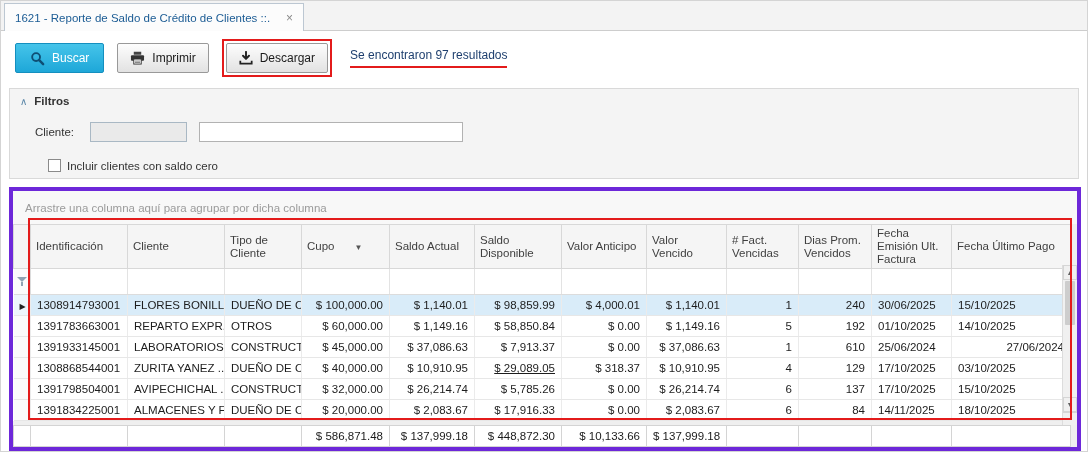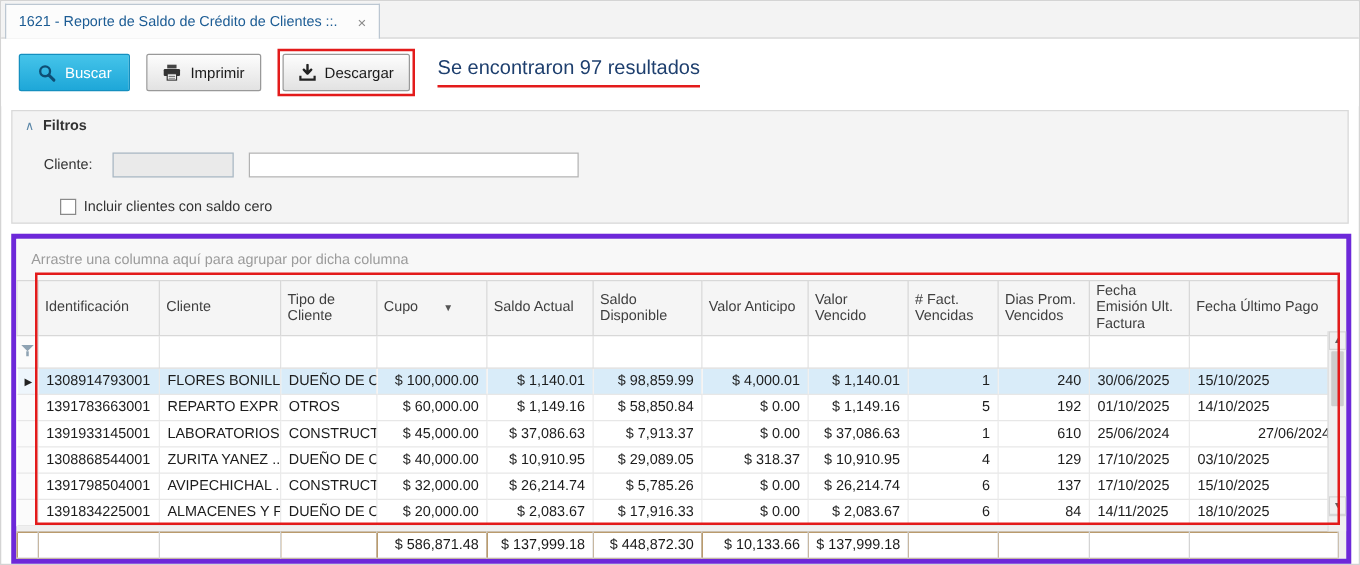--- a/index.html
+++ b/index.html
@@ -11,21 +11,21 @@
   .tabbar{height:30px;background:#f3f3f3;border-bottom:1px solid #cdcdcd;display:flex;align-items:flex-end;padding-left:3px}
   .tab{height:28px;background:#fcfcfc;border:1px solid #bcc7d2;border-bottom:none;display:flex;align-items:center;padding:0 10px;font-size:11.5px;color:#1c5c94;position:relative;top:1px}
   .tab-close{margin-left:16px;color:#8a8a8a;font-size:12px;cursor:pointer}
 
   
   .toolbar{height:54px;display:flex;align-items:center;padding-left:14px;background:#fff}
   .btn{display:inline-flex;align-items:center;gap:7px;height:30px;padding:0 12px;border:1px solid #999;border-radius:2px;background:linear-gradient(#fdfdfd,#e2e2e2);font-size:12px;color:#1a1a1a;font-family:inherit;cursor:pointer}
   .btn-buscar{background:linear-gradient(#45c4ea,#1ea7d8);border-color:#148fbf;color:#fff;margin-right:13px;padding:0 14px}
   .btn-imprimir{margin-right:13px}
   .annot-box{display:inline-flex;border:2px solid #e31b1b;padding:2px;margin-right:14px}
-  .results{margin-left:4px;color:#1e3f6e;font-size:16px;border-bottom:2px solid #e31b1b;padding-bottom:4px}
+  .results{margin-left:4px;color:#1e3f6e;font-size:12px;border-bottom:2px solid #e31b1b;padding-bottom:4px}
 
   
   .filters{margin:3px 8px 0 8px;height:91px;background:#f4f4f4;border:1px solid #d9d9d9;overflow:hidden}
   .filters-head{display:flex;align-items:center;gap:7px;padding:6px 10px;cursor:pointer}
   .collapse{color:#5b87a8;font-size:10px}
   .filters-title{font-weight:bold;color:#333}
   .cliente-row{display:flex;align-items:center;margin:9px 0 0 25px}
   .cliente-label{color:#333;width:46px}
   .inp1{width:97px;height:20px;background:#eaeaea;border:1px solid #a9b8c4;margin-left:9px;font-family:inherit;font-size:11.5px;padding:0 4px}
   .inp2{width:264px;height:20px;background:#fff;border:1px solid #b2b2b2;margin-left:12px;font-family:inherit;font-size:11.5px;padding:0 4px}
@@ -43,21 +43,21 @@
   .frow td{height:26px;background:#fff;border-right:1px solid #e3e3e3;border-bottom:1px solid #dcdcdc}
   td.indc{background:#fbfbfb;border-right:1px solid #dcdcdc;text-align:center;vertical-align:middle}
   .funnel{display:inline-block;line-height:0}
   .ftop{display:block;width:0;height:0;border-left:5px solid transparent;border-right:5px solid transparent;border-top:5px solid #8fa3b3}
   .fstem{display:block;width:2px;height:4px;background:#8fa3b3;margin:0 auto}
   tbody.gbody td{height:21px;padding:0 6px;border-right:1px solid #ebebeb;border-bottom:1px solid #e7e7e7;white-space:nowrap;overflow:hidden;color:#1d1d1d;cursor:default}
   tbody.gbody tr{cursor:pointer}
   tbody.gbody tr.sel td{background:#d9ecf9}
   tbody.gbody tr.sel td.indc{background:#eef6fc}
   .rowmark{font-size:8px;color:#222}
-  .summary{position:absolute;left:0;bottom:0;background:#a16207}
+  .summary{position:absolute;left:0;bottom:0;background:#f9a8d4}
   .scell{height:21px;padding:0 6px;border:1px solid #d4d4d4;border-left:none;white-space:nowrap;overflow:hidden;color:#1a1a1a;background:#fff}
   .summary td:first-child{border-left:1px solid #d4d4d4}
 
   
   .vscroll{position:absolute;top:74px;right:0;width:15px;bottom:22px;background:#f0f0f0;border-left:1px solid #dcdcdc;display:flex;flex-direction:column}
   .vs-btn{height:15px;display:flex;align-items:center;justify-content:center;font-size:7px;color:#606060;background:#f0f0f0;border:1px solid #d5d5d5;cursor:pointer}
   .vs-thumb{height:44px;margin:1px 2px;background:#cdcdcd;border-radius:1px;cursor:grab}
   .vs-fill{flex:1}
   .vs-extra{height:13px;background:#f0f0f0;border-top:1px solid #d5d5d5}
 
@@ -229,21 +229,21 @@
             <td style="text-align: left;">25/06/2024</td>
             <td style="text-align: right;">27/06/2024</td>
           </tr>
           <tr>
             <td class="indc"></td>
             <td style="text-align: left;">1308868544001</td>
             <td style="text-align: left;">ZURITA YANEZ ...</td>
             <td style="text-align: left;">DUEÑO DE O...</td>
             <td style="text-align: right;">$ 40,000.00</td>
             <td style="text-align: right;">$ 10,910.95</td>
-            <td style="text-align: right;">$ 29,089.05</td>
+            <td style="text-align: right; text-decoration: underline;">$ 29,089.05</td>
             <td style="text-align: right;">$ 318.37</td>
             <td style="text-align: right;">$ 10,910.95</td>
             <td style="text-align: right;">4</td>
             <td style="text-align: right;">129</td>
             <td style="text-align: left;">17/10/2025</td>
             <td style="text-align: left;">03/10/2025</td>
           </tr>
           <tr>
             <td class="indc"></td>
             <td style="text-align: left;">1391798504001</td>

